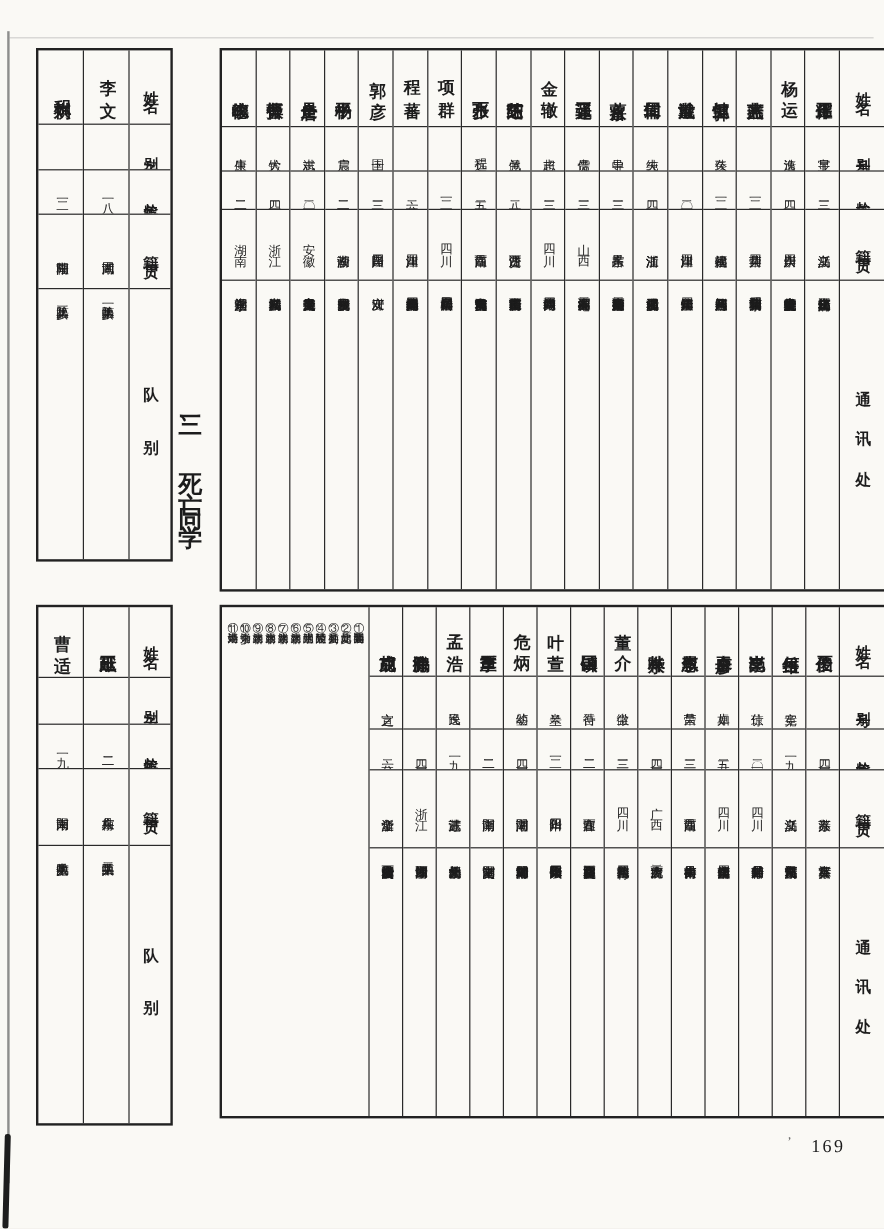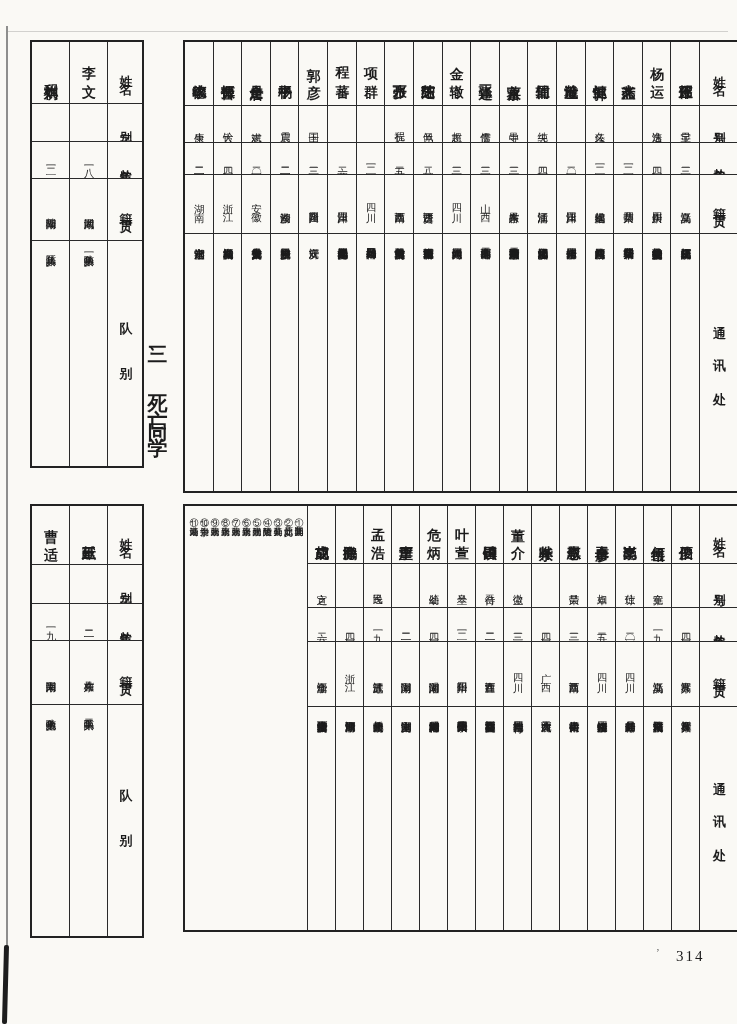--- a/index.html
+++ b/index.html
@@ -759,14 +759,14 @@
         <div class="cell cell-native">
           <div class="vtext f-native">湖南耒阳</div>
         </div>
         <div class="cell cell-unit">
           <div class="vtext f-unit">步兵第七中队</div>
         </div>
       </div>
     </div>
 
   <span id="page-number-tick">’</span>
-  <div id="page-number">314</div>
+  <div id="page-number">169</div>
 </div>
 
 </body></html>

